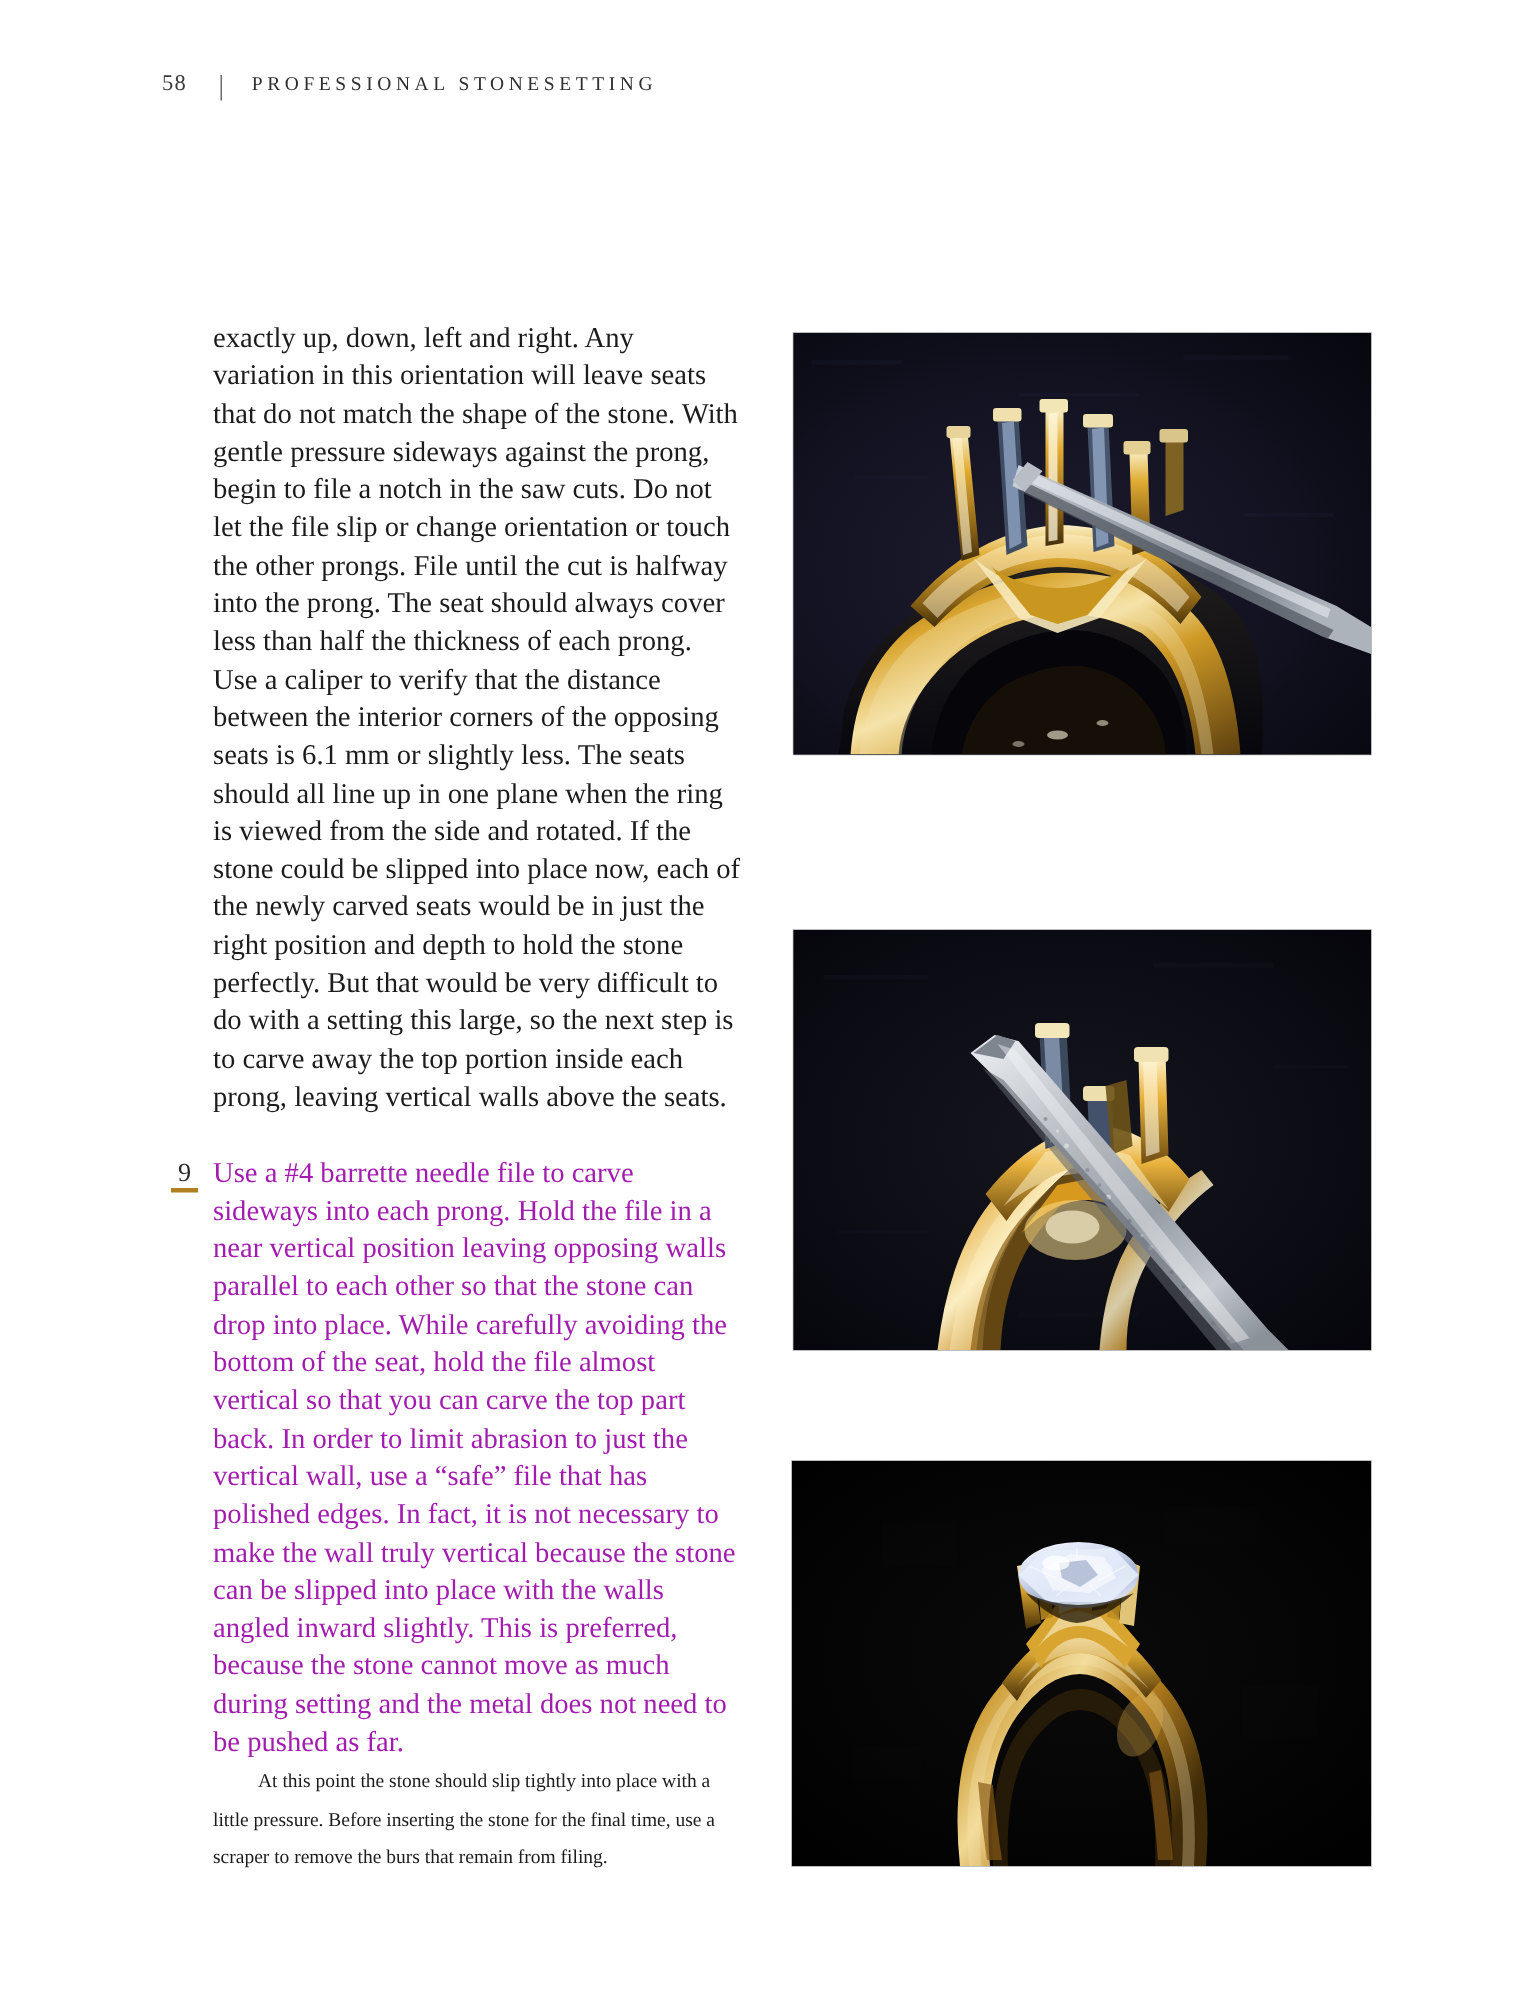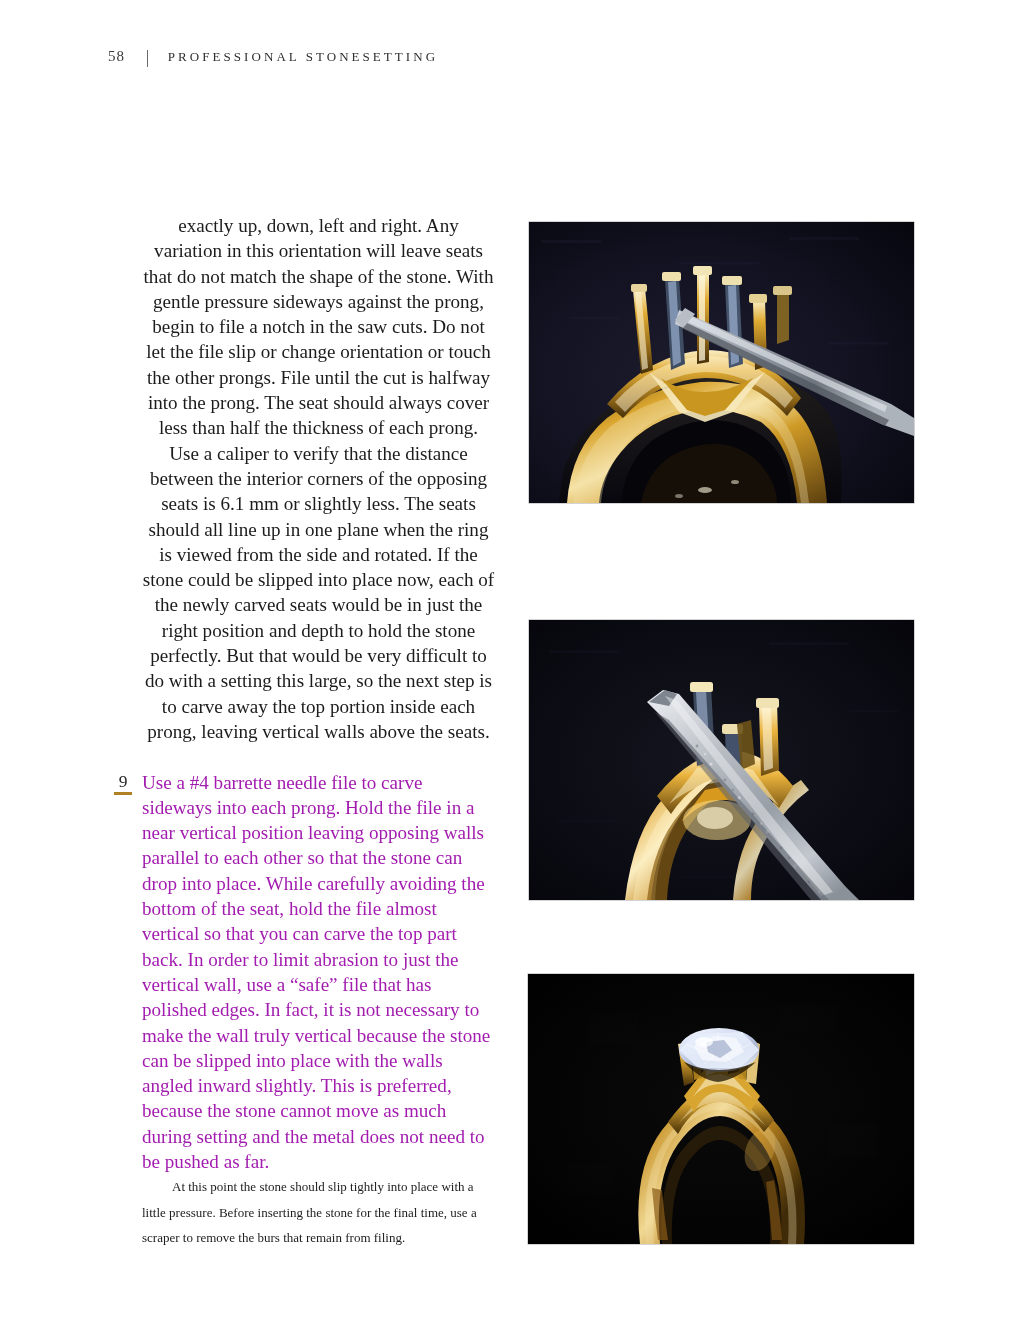--- a/index.html
+++ b/index.html
@@ -21,21 +21,21 @@
     background: #ffffff;
     overflow: hidden;
   }
 
   
   .running-head {
     position: absolute;
     left: 108px;
     top: 48px;
     display: flex;
-    align-items: center;
+    align-items: flex-start;
     gap: 0;
     color: #3b3b3b;
   }
 
   .folio {
     font-family: "Liberation Serif", "DejaVu Serif", serif;
     font-size: 15px;
     letter-spacing: 0.06em;
     color: #3b3b3b;
   }
@@ -63,21 +63,21 @@
     position: absolute;
     left: 142px;
     top: 213px;
     width: 353px;
   }
 
   .body-par {
     margin: 0;
     font-size: 19.1px;
     line-height: 25.3px;
-    text-align: center;
+    text-align: left;
     color: #1c1c1c;
     hyphens: none;
   }
 
   
   .step-block {
     position: relative;
     margin-top: 25.3px;
   }
 

